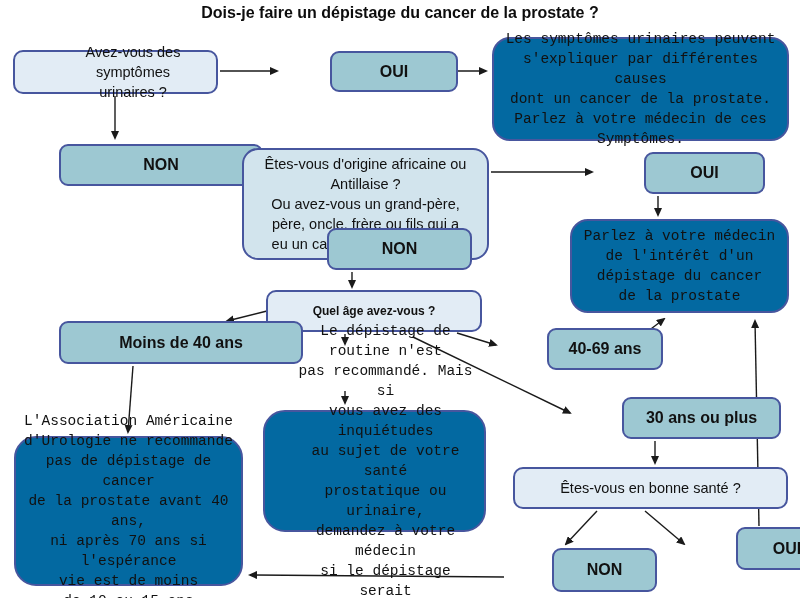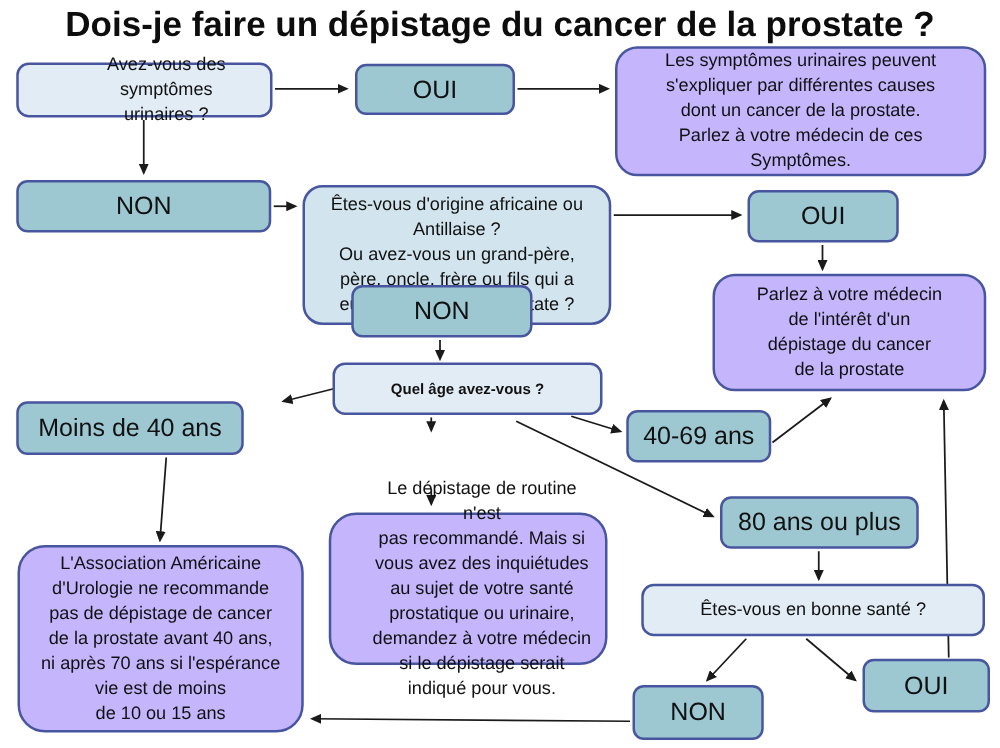--- a/index.html
+++ b/index.html
@@ -2,33 +2,33 @@
 <html><head>
 <meta charset="utf-8">
 <style>
   html,body{margin:0;padding:0;background:#ffffff;}
   .canvas{
     position:relative;width:800px;height:598px;background:#ffffff;
     font-family:"Liberation Sans", sans-serif;color:#111;overflow:hidden;
   }
   .title{
     position:absolute;left:0;top:4px;width:800px;text-align:center;
-    font-size:28px;font-weight:bold;letter-spacing:0px;color:#0d0d0d;
+    font-size:16px;font-weight:bold;letter-spacing:0px;color:#0d0d0d;
   }
   .node{
     position:absolute;box-sizing:border-box;border:2px solid #47569e;
     display:flex;align-items:center;justify-content:center;text-align:center;
     white-space:pre-line;font-size:14.5px;line-height:20px;padding:2px 6px;
   }
   .light{background:#e2ecf5;border-radius:10px;}
   .cyan{background:#d2e4ed;border-radius:16px;margin-top:48px;}
-  .info{background:#c4b5fd;border-radius:18px;}
+  .info{background:#0369a1;border-radius:18px;font-family:Liberation Mono, monospace;}
   .biground{border-radius:22px;}
   .teal{
-    background:#9dc8d2;border-radius:9px;font-weight:normal;font-size:20px;
+    background:#9dc8d2;border-radius:9px;font-weight:bold;font-size:16px;margin-left:46px;
   }
   .qbold{font-weight:bold;font-size:12px;}
   svg.arrows{position:absolute;left:0;top:0;width:800px;height:598px;pointer-events:none;}
   svg.arrows line{stroke:#1a1a1a;stroke-width:1.4;}
 </style>
 </head>
 <body>
 
 <div class="canvas">
 
@@ -85,26 +85,26 @@
 
   <div class="node info" style="left:570px;top:219px;width:219px;height:94px;">Parlez à votre médecin
 de l'intérêt d'un
 dépistage  du cancer
 de la prostate</div>
 
   <div class="node teal" style="left:281px;top:228px;width:145px;height:42px;">NON</div>
 
   <div class="node light qbold" style="left:266px;top:290px;width:216px;height:42px;">Quel âge avez-vous ?</div>
 
-  <div class="node teal" style="left:13px;top:321px;width:182px;height:43px;">Moins de 40 ans</div>
+  <div class="node teal" style="left:13px;top:321px;width:244px;height:43px;">Moins de 40 ans</div>
 
 
   <div class="node teal" style="left:501px;top:328px;width:116px;height:42px;">40-69 ans</div>
 
-  <div class="node teal" style="left:576px;top:397px;width:159px;height:42px;">80 ans ou plus</div>
+  <div class="node teal" style="left:576px;top:397px;width:159px;height:42px;">30 ans ou plus</div>
 
   <div class="node info biground" style="left:14px;top:436px;width:229px;height:150px;">L'Association Américaine
 d'Urologie ne recommande
 pas de dépistage de cancer
 de la prostate avant 40 ans,
 ni après 70 ans  si l'espérance
 vie est de moins
 de 10 ou 15 ans</div>
 
   <div class="node info biground" style="left:263px;top:410px;width:223px;height:122px;padding-left:28px;">Le dépistage de routine n'est

